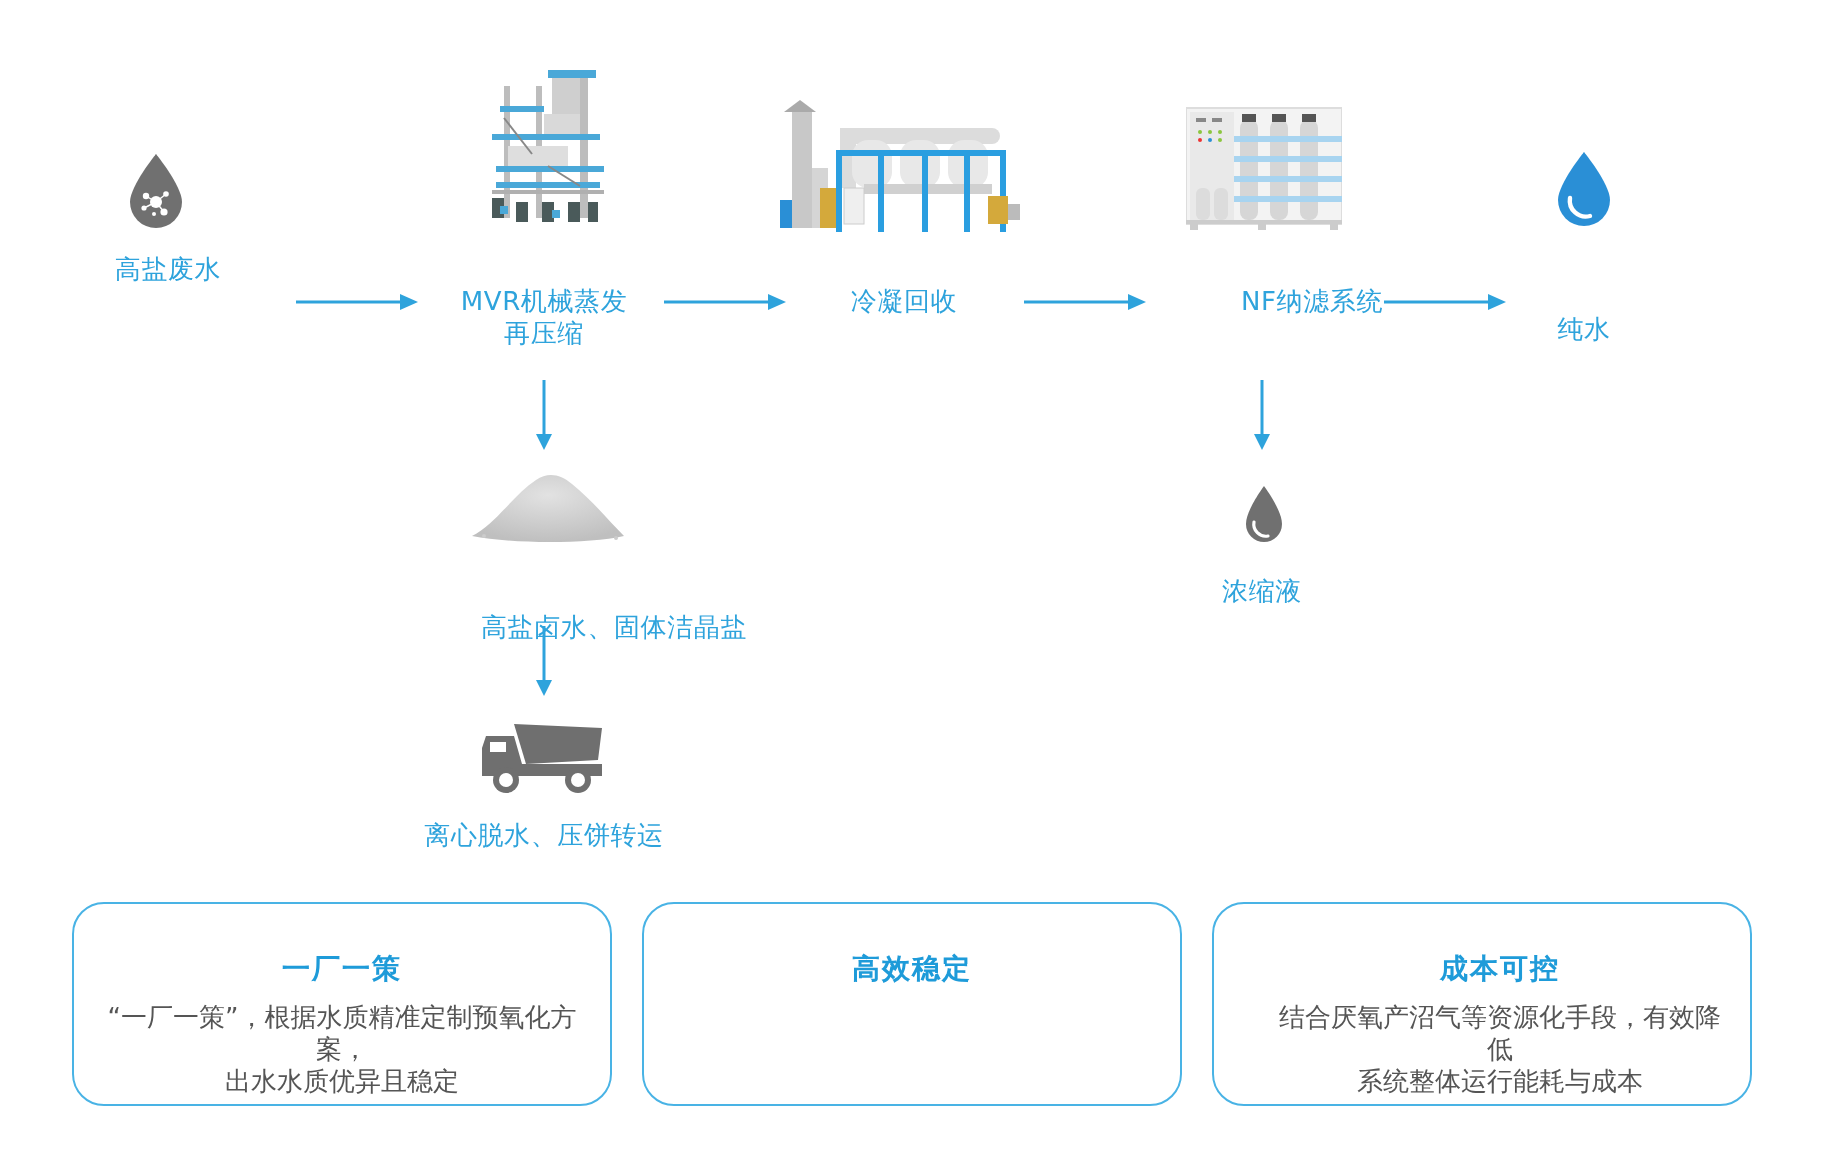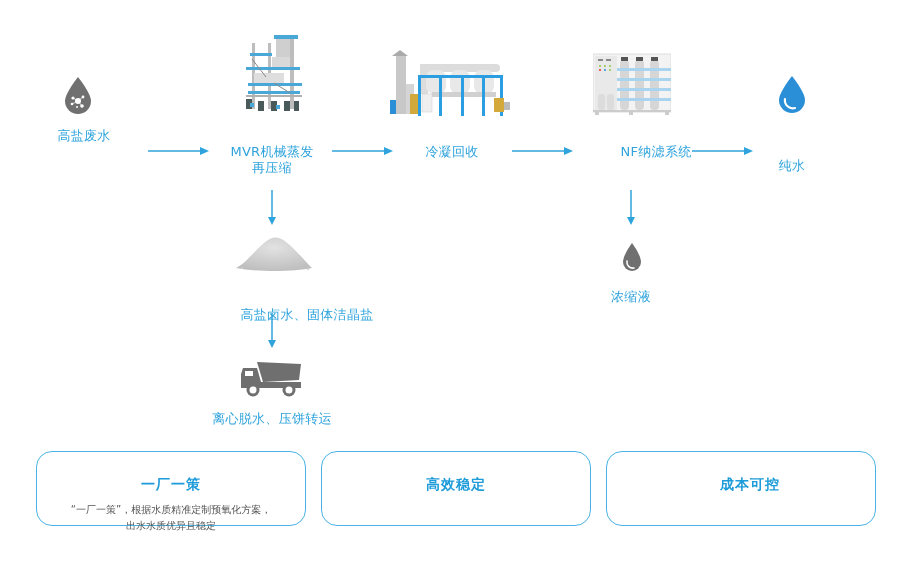--- a/index.html
+++ b/index.html
@@ -17,36 +17,36 @@
       transform: translateX(-50%);
       letter-spacing: 0.3px;
     }
     .h-arrow { position: absolute; height: 10px; }
     .v-arrow { position: absolute; width: 10px; }
 
     .card {
       position: absolute;
       top: 451px;
       width: 270px;
-      height: 75px;
+      height: 102px;
       border: 1.5px solid #49b3e5;
       border-radius: 16px;
       background: #fff;
       text-align: center;
     }
     .card-title {
       margin-top: 24px;
       font-size: 14px;
       font-weight: bold;
       color: #1e9bd9;
       letter-spacing: 1px;
     }
     .card-desc {
       margin-top: 8px;
-      font-size: 10px;
+      font-size: 13px;
       line-height: 16px;
       color: #555;
       padding: 0 12px;
     }
   </style>
 </head>
 <body>
 
 <svg class="node-icon" style="left:63px;top:76px;" width="30" height="38" viewBox="0 0 30 38">
   <path d="M15 1 C15 1 2 17 2 25 A13 13 0 0 0 28 25 C28 17 15 1 15 1 Z" fill="#707070"></path>
@@ -224,13 +224,17 @@
 </div>
 
 <div class="card" style="left:321px;">
   <div class="card-title">高效稳定</div>
   <div class="card-desc">
   </div>
 </div>
 
 <div class="card" style="left:606px;padding-left:18px;">
   <div class="card-title">成本可控</div>
+  <div class="card-desc">
+    <div>结合厌氧产沼气等资源化手段，有效降低</div>
+    <div>系统整体运行能耗与成本</div>
+  </div>
 </div>
 
 </body></html>

